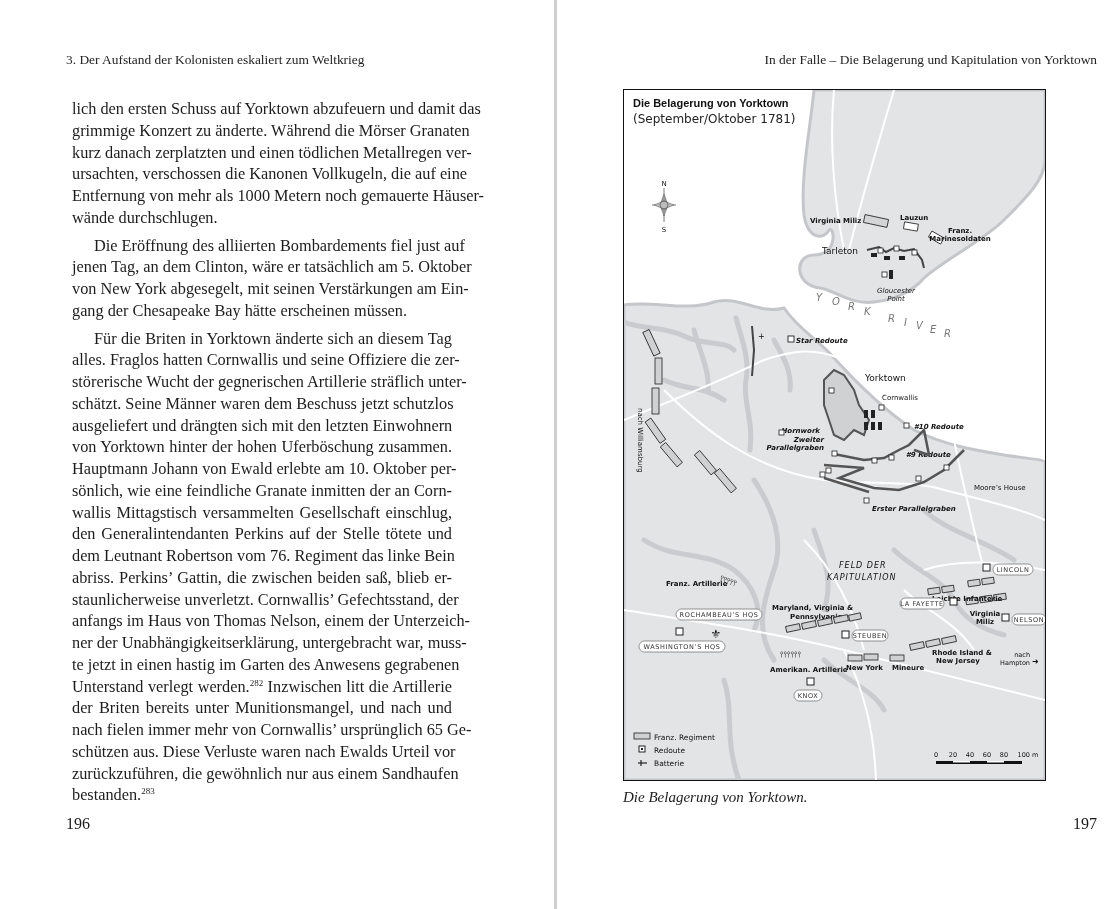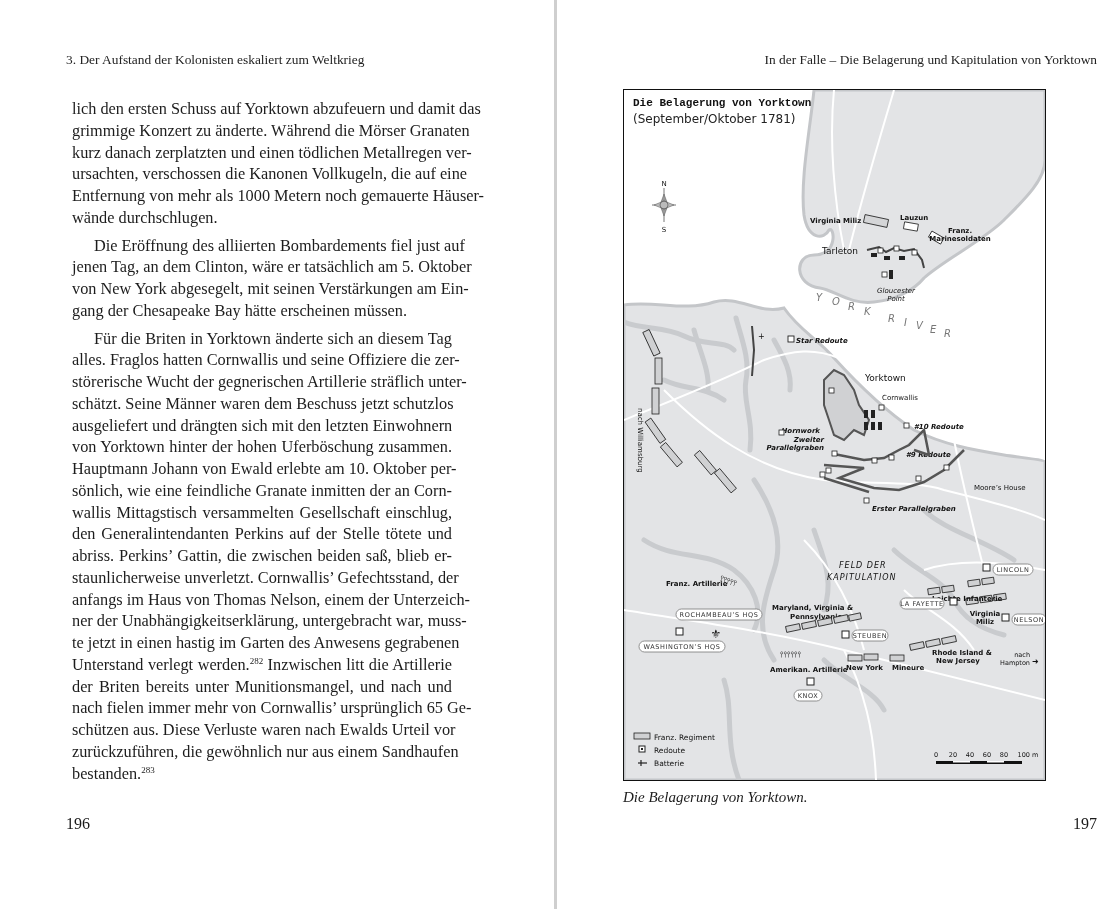--- a/index.html
+++ b/index.html
@@ -31,21 +31,21 @@
   .folio { position: absolute; top: 815px; font-family: "Liberation Serif", serif; font-size: 16px; }
   .page-left .folio { left: 66px; }
   .page-right .folio { right: 68px; }
 
   .map-frame {
     position: absolute; left: 66px; top: 89px; width: 421px; height: 690px;
     border: 1.5px solid #111; background: #ffffff; overflow: hidden;
   }
   .map-frame svg { position: absolute; left: 0; top: 0; }
   .map-title {
-    position: absolute; left: 9px; top: 7px; font-family: Liberation Mono, monospace;
+    position: absolute; left: 9px; top: 7px; font-family: Liberation Sans, sans-serif;
     font-size: 11px; font-weight: bold; color: #111; text-align: center;
   }
   .map-subtitle {
     position: absolute; left: 9px; top: 22px; font-family: "DejaVu Sans", sans-serif;
     font-size: 12px; color: #222;
   }
   .caption {
     position: absolute; left: 66px; top: 789px; font-family: "Liberation Serif", serif;
     font-style: italic; font-size: 15px; color: #1c1c1c;
   }
@@ -80,20 +80,21 @@
       <span class="line" style="padding-left:22px">Für die Briten in Yorktown änderte sich an diesem Tag</span>
       <span class="line">alles. Fraglos hatten Cornwallis und seine Offiziere die zer-</span>
       <span class="line">störerische Wucht der gegnerischen Artillerie sträflich unter-</span>
       <span class="line">schätzt. Seine Männer waren dem Beschuss jetzt schutzlos</span>
       <span class="line">ausgeliefert und drängten sich mit den letzten Einwohnern</span>
       <span class="line">von Yorktown hinter der hohen Uferböschung zusammen.</span>
       <span class="line">Hauptmann Johann von Ewald erlebte am 10. Oktober per-</span>
       <span class="line">sönlich, wie eine feindliche Granate inmitten der an Corn-</span>
       <span class="line">wallis Mittagstisch versammelten Gesellschaft einschlug,</span>
       <span class="line">den Generalintendanten Perkins auf der Stelle tötete und</span>
+      <span class="line">dem Leutnant Robertson vom 76. Regiment das linke Bein</span>
       <span class="line">abriss. Perkins’ Gattin, die zwischen beiden saß, blieb er-</span>
       <span class="line">staunlicherweise unverletzt. Cornwallis’ Gefechtsstand, der</span>
       <span class="line">anfangs im Haus von Thomas Nelson, einem der Unterzeich-</span>
       <span class="line">ner der Unabhängigkeitserklärung, untergebracht war, muss-</span>
       <span class="line">te jetzt in einen hastig im Garten des Anwesens gegrabenen</span>
       <span class="line"><span>Unterstand verlegt werden.</span><sup class="fn">282</sup><span> Inzwischen litt die Artillerie</span></span>
       <span class="line">der Briten bereits unter Munitionsmangel, und nach und</span>
       <span class="line">nach fielen immer mehr von Cornwallis’ ursprünglich 65 Ge-</span>
       <span class="line">schützen aus. Diese Verluste waren nach Ewalds Urteil vor</span>
       <span class="line">zurückzuführen, die gewöhnlich nur aus einem Sandhaufen</span>

